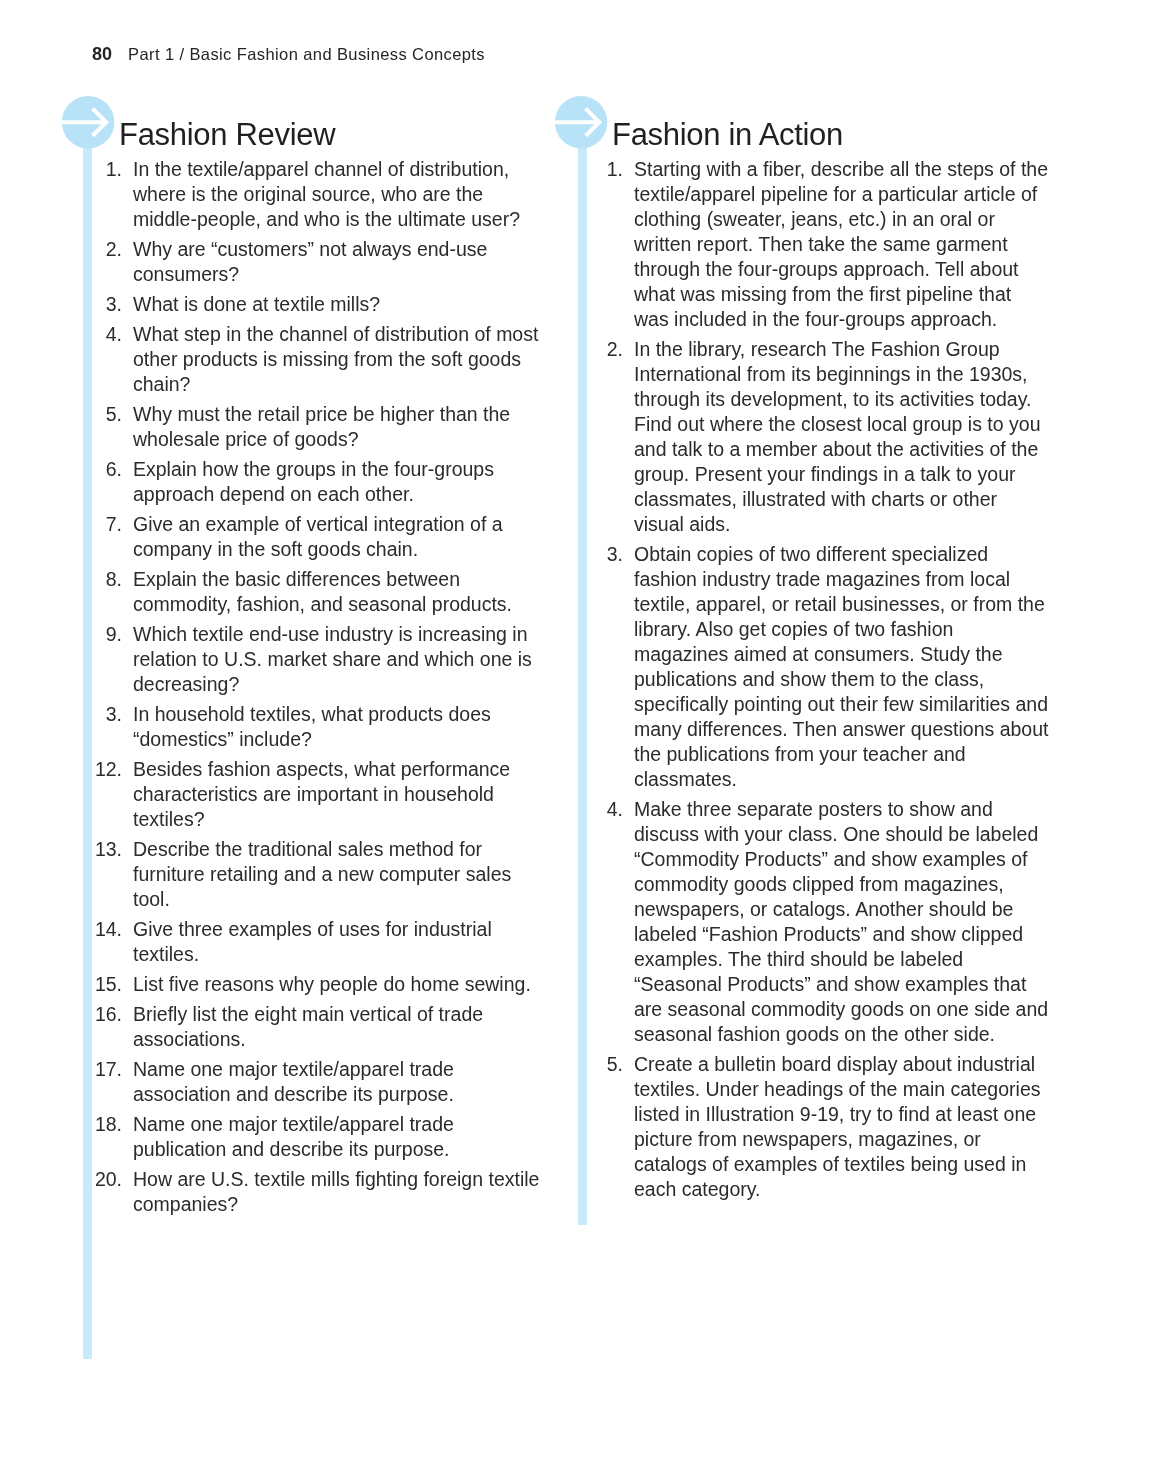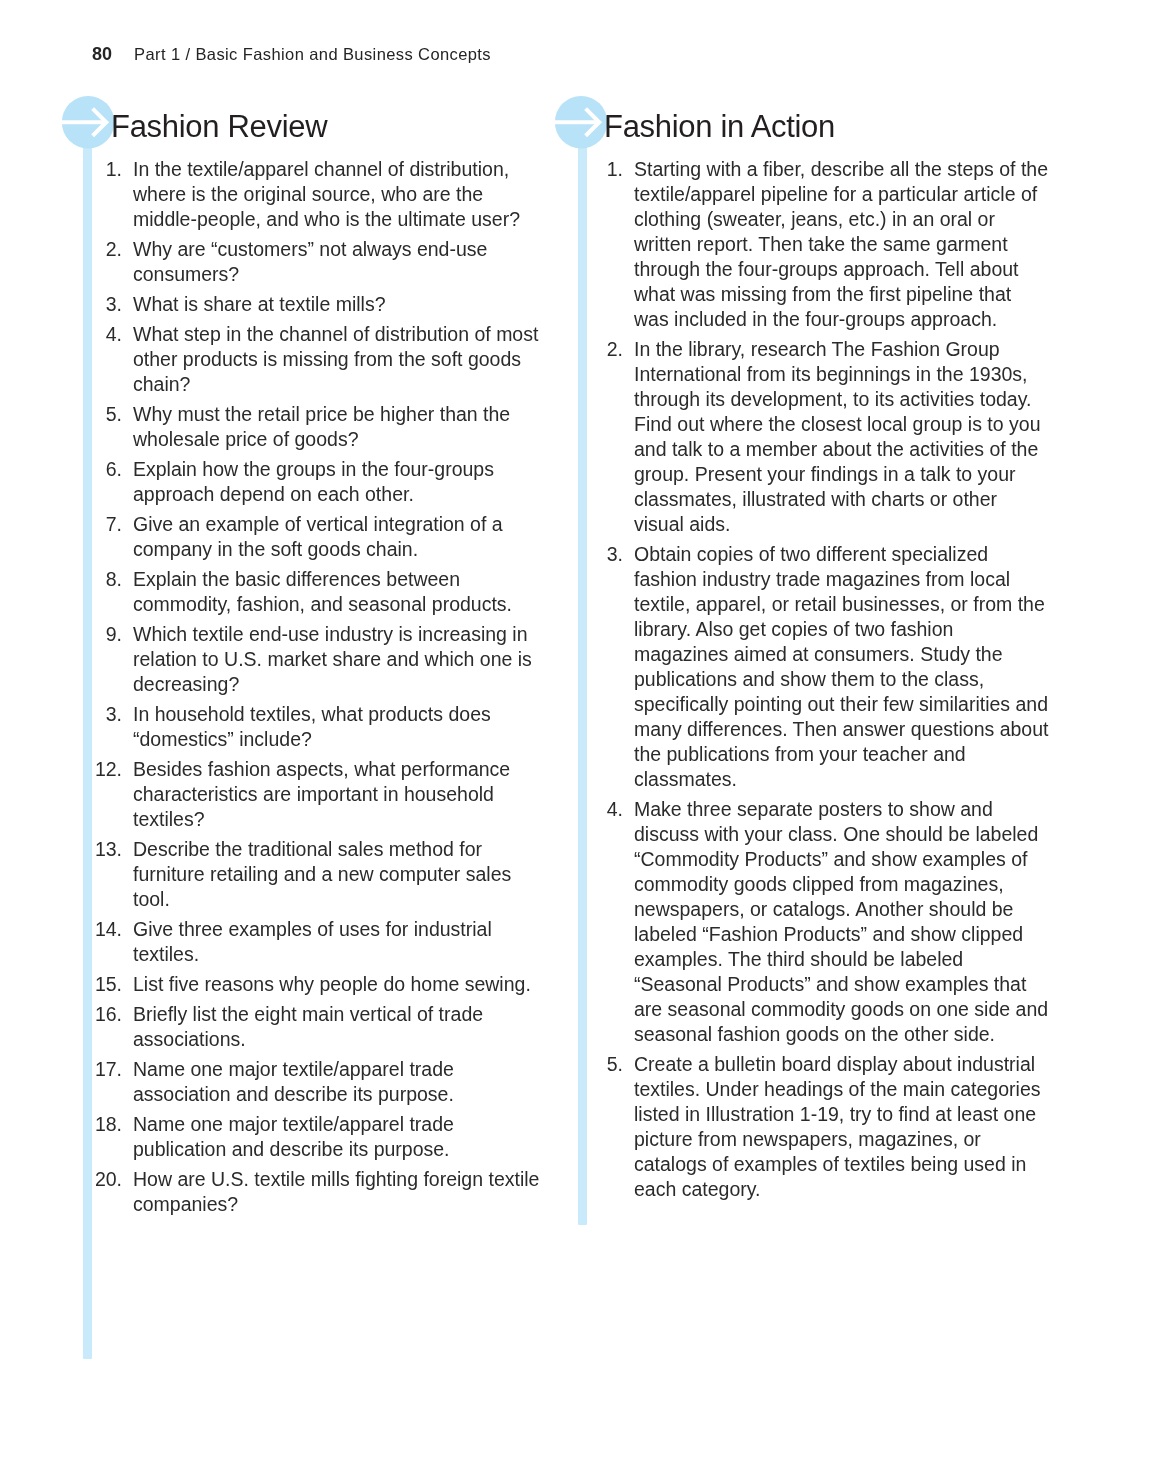--- a/index.html
+++ b/index.html
@@ -5,33 +5,33 @@
   html,body{margin:0;padding:0;}
   body{
     width:1156px;height:1479px;background:#ffffff;position:relative;
     font-family:"Liberation Sans","DejaVu Sans",sans-serif;
     color:#2a2a2a;overflow:hidden;
   }
   .running-head{
     position:absolute;left:92px;top:44px;font-size:16.5px;letter-spacing:0.4px;
     color:#242424;white-space:nowrap;
   }
-  .running-head .pgnum{font-weight:700;font-size:18px;margin-right:22px;letter-spacing:0;}
+  .running-head .pgnum{font-weight:700;font-size:18px;margin-right:16px;letter-spacing:0;}
   section{position:absolute;top:95px;}
   #sec-review{left:60px;width:486px;}
   #sec-action{left:553px;width:497px;}
   .colbar{
     position:absolute;width:9px;background:#c9eafa;z-index:0;border-radius:1px;
   }
   #sec-review .colbar{left:23px;top:52px;height:1212px;}
   #sec-action .colbar{left:25px;top:52px;height:1078px;}
   .head{position:relative;height:57px;z-index:1;}
   .head .icon{position:absolute;left:0;top:0;width:58px;height:58px;}
   .head h2{
-    margin:8px;position:absolute;left:43px;top:6px;font-size:31px;font-weight:400;
+    margin:16px;position:absolute;left:43px;top:6px;font-size:31px;font-weight:400;
     color:#231f20;letter-spacing:-0.3px;white-space:nowrap;
   }
   ol.qlist{
     margin:4px 0 0 0;list-style:none;position:relative;z-index:1;
     font-size:19.5px;line-height:25px;color:#2b2b2b;
   }
   #sec-review ol.qlist{padding:0 0 0 28px;}
   #sec-action ol.qlist{padding:0 0 0 36px;}
   ol.qlist li{display:flex;margin-top:5px;}
   ol.qlist .num{flex:none;width:34px;text-align:right;}
@@ -60,21 +60,21 @@
     <li>
         <span class="num">1.</span>
         <span class="txt">In the textile/apparel channel of distribution, where is the original source, who are the middle-people, and who is the ultimate user?</span>
       </li>
     <li>
         <span class="num">2.</span>
         <span class="txt">Why are “customers” not always end-use consumers?</span>
       </li>
     <li>
         <span class="num">3.</span>
-        <span class="txt">What is share at textile mills?</span>
+        <span class="txt">What is done at textile mills?</span>
       </li>
     <li>
         <span class="num">4.</span>
         <span class="txt">What step in the channel of distribution of most other products is missing from the soft goods chain?</span>
       </li>
     <li>
         <span class="num">5.</span>
         <span class="txt">Why must the retail price be higher than the wholesale price of goods?</span>
       </li>
     <li>
@@ -154,16 +154,16 @@
     <li>
         <span class="num">3.</span>
         <span class="txt">Obtain copies of two different specialized fashion industry trade magazines from local textile, apparel, or retail businesses, or from the library. Also get copies of two fashion magazines aimed at consumers. Study the publications and show them to the class, specifically pointing out their few similarities and many differences. Then answer questions about the publications from your teacher and classmates.</span>
       </li>
     <li>
         <span class="num">4.</span>
         <span class="txt">Make three separate posters to show and discuss with your class. One should be labeled “Commodity Products” and show examples of commodity goods clipped from magazines, newspapers, or catalogs. Another should be labeled “Fashion Products” and show clipped examples. The third should be labeled “Seasonal Products” and show examples that are seasonal commodity goods on one side and seasonal fashion goods on the other side.</span>
       </li>
     <li>
         <span class="num">5.</span>
-        <span class="txt">Create a bulletin board display about industrial textiles. Under headings of the main categories listed in Illustration 1-19, try to find at least one picture from newspapers, magazines, or catalogs of examples of textiles being used in each category.</span>
+        <span class="txt">Create a bulletin board display about industrial textiles. Under headings of the main categories listed in Illustration 9-19, try to find at least one picture from newspapers, magazines, or catalogs of examples of textiles being used in each category.</span>
       </li>
   </ol>
 </section>
 
 </body></html>

